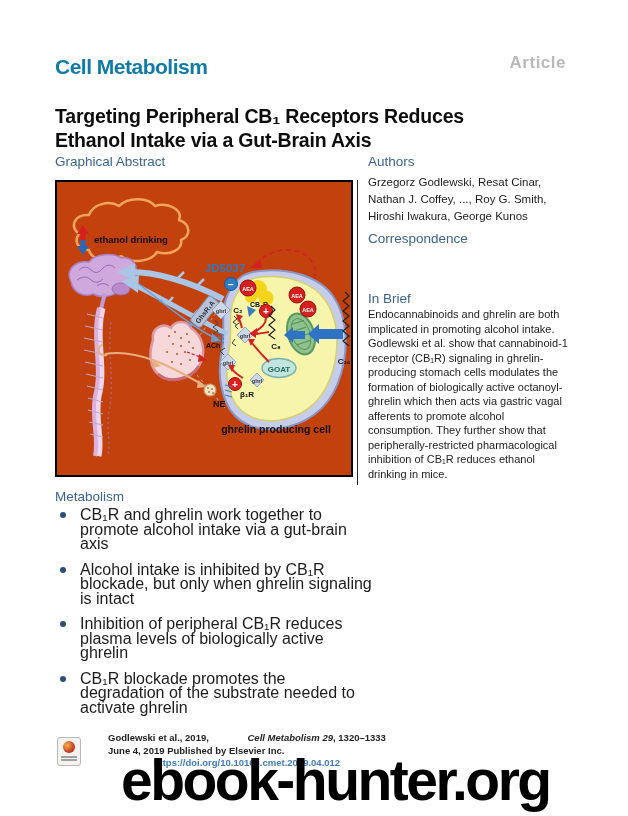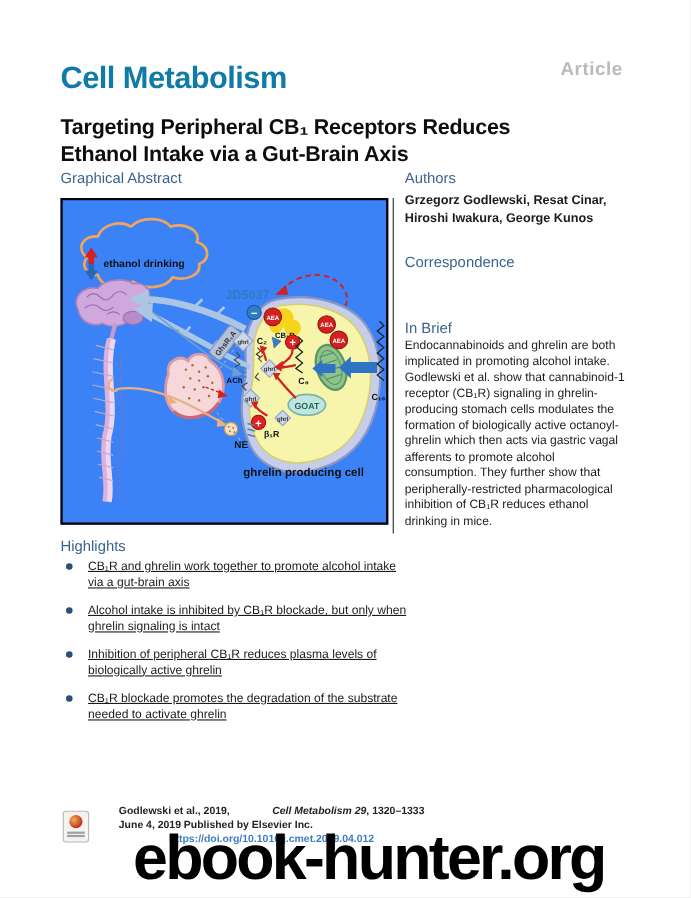--- a/index.html
+++ b/index.html
@@ -1,39 +1,39 @@
 <!DOCTYPE html>
 <html><head>
 <meta charset="utf-8">
 <style>
   html,body{margin:0;padding:0;background:#e8e8e8;}
   .page{position:relative;width:628px;height:816px;background:#ffffff;overflow:hidden;
         font-family:"Liberation Sans","DejaVu Sans",sans-serif;color:#1c1c1c;}
   .abs{position:absolute;}
 
   .article-label{top:53px;right:62px;font-size:17px;font-weight:bold;color:#b9b9b9;letter-spacing:.5px;}
-  .journal{top:55px;left:55px;font-size:28px;font-weight:bold;color:#0f7ba6;letter-spacing:-.5px;}
+  .journal{top:55px;left:55px;font-size:21px;font-weight:bold;color:#0f7ba6;letter-spacing:-.5px;}
   .paper-title{top:104px;left:55px;font-size:19.5px;font-weight:bold;color:#0d0d0d;line-height:24px;letter-spacing:-.2px;}
 
   .sec-head{font-size:13.5px;color:#3a648f;}
   .ga-head{top:154px;left:55px;}
   .authors-head{top:154px;left:368px;}
   .corr-head{top:231px;left:368px;}
   .inbrief-head{top:291px;left:368px;}
   .hl-head{top:489px;left:55px;}
 
-  .figure-box{top:180px;left:55px;width:294px;height:293px;border:2px solid #000;background:#3b82f6;}
+  .figure-box{top:180px;left:55px;width:294px;height:293px;border:2px solid #000;background:#c2410c;}
   .divider{top:180px;left:357px;width:1px;height:305px;background:#2a2a2a;}
 
-  .authors-text{top:174px;left:368px;font-size:11.5px;line-height:17px;color:#1c1c1c;font-weight:bold;}
+  .authors-text{top:174px;left:368px;font-size:11.5px;line-height:17px;color:#1c1c1c;}
   .corr-text{top:250px;left:368px;font-size:11px;line-height:15.5px;color:#1c1c1c;}
   .inbrief-text{top:307px;left:368px;width:201px;font-size:11px;line-height:14.5px;color:#1c1c1c;}
 
   .hl-list{top:508px;left:55px;width:318px;}
-  .hl-item{position:relative;padding-left:25px;margin-bottom:11px;font-size:11px;line-height:14.5px;color:#1c1c1c;text-decoration:underline;}
+  .hl-item{position:relative;padding-left:25px;margin-bottom:11px;font-size:16px;line-height:14.5px;color:#1c1c1c;}
   .hl-bullet{position:absolute;left:5px;top:4px;width:6px;height:6px;border-radius:50%;background:#2d4e79;}
 
   .badge{top:737px;left:57px;width:22px;height:27px;border:1px solid #b8b8b8;border-radius:3px;background:#f5f3ef;}
   .badge-circle{position:absolute;left:5px;top:3px;width:12px;height:12px;border-radius:50%;
                 background:radial-gradient(circle at 35% 35%,#f2b24a,#c23022 70%);}
   .badge-lines{position:absolute;left:3px;top:18px;width:16px;height:2px;background:#a0a0a0;box-shadow:0 3px 0 #a0a0a0;}
 
   .citation{top:732px;left:108px;font-size:9.5px;font-weight:bold;line-height:12.5px;color:#222;}
   .citation em{font-style:italic;margin-left:36px;}
   .doi{color:#3e7cbf;cursor:pointer;text-align:center;}
@@ -266,29 +266,30 @@
       <text x="156" y="225" font-size="9" font-weight="bold" fill="#111">NE</text>
 
       <text x="219" y="251" text-anchor="middle" font-size="10.5" font-weight="bold" fill="#111">ghrelin producing cell</text>
     </svg>
   </div>
 
   <div class="abs divider"></div>
 
   <div class="abs authors-text">
     <div>Grzegorz Godlewski, Resat Cinar,</div>
+    <div>Nathan J. Coffey, ..., Roy G. Smith,</div>
     <div>Hiroshi Iwakura, George Kunos</div>
   </div>
 
   <div class="abs sec-head corr-head">Correspondence</div>
 
   <div class="abs sec-head inbrief-head">In Brief</div>
   <div class="abs inbrief-text">Endocannabinoids and ghrelin are both implicated in promoting alcohol intake. Godlewski et al. show that cannabinoid-1 receptor (CB₁R) signaling in ghrelin-producing stomach cells modulates the formation of biologically active octanoyl-ghrelin which then acts via gastric vagal afferents to promote alcohol consumption. They further show that peripherally-restricted pharmacological inhibition of CB₁R reduces ethanol drinking in mice.</div>
 
-  <div class="abs sec-head hl-head">Highlights</div>
+  <div class="abs sec-head hl-head">Metabolism</div>
   <div class="abs hl-list">
     <div class="hl-item">
       <span class="hl-bullet"></span>
       <span>CB₁R and ghrelin work together to promote alcohol intake via a gut-brain axis</span>
     </div>
     <div class="hl-item">
       <span class="hl-bullet"></span>
       <span>Alcohol intake is inhibited by CB₁R blockade, but only when ghrelin signaling is intact</span>
     </div>
     <div class="hl-item">

